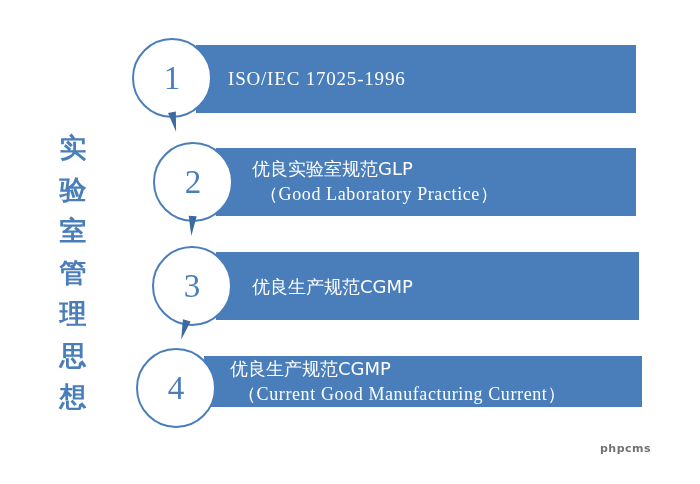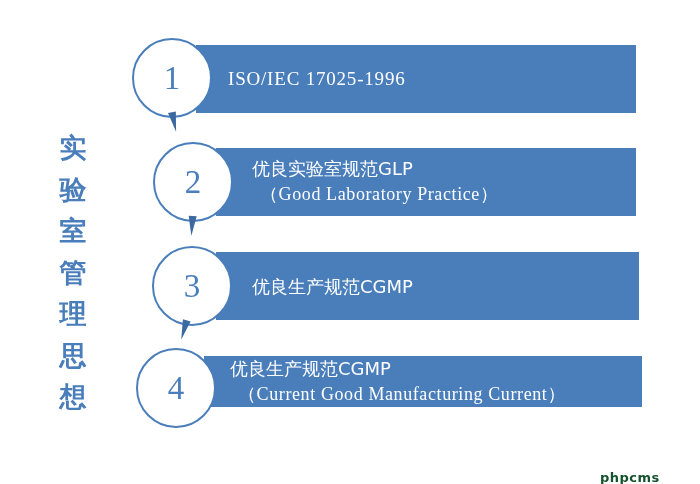--- a/index.html
+++ b/index.html
@@ -117,24 +117,24 @@
     border-top: 20px solid #3c6aa0;
   }
   #connector-1 { left: 170px; top: 112px; transform: rotate(-12deg); }
   #connector-2 { left: 188px; top: 216px; transform: rotate(4deg); }
   #connector-3 { left: 180px; top: 320px; transform: rotate(16deg); }
 
   
   #watermark {
     position: absolute;
     left: 600px;
-    top: 470px;
-    color: #14532d;
+    top: 442px;
+    color: #737373;
     font-family: "DejaVu Sans", "Liberation Sans", sans-serif;
-    font-size: 13px;
+    font-size: 11px;
     font-weight: bold;
     letter-spacing: 0.5px;
   }
 </style>
 </head>
 <body>
 
 <div id="slide">
 
   <div id="vertical-title">实验室管理思想</div>

